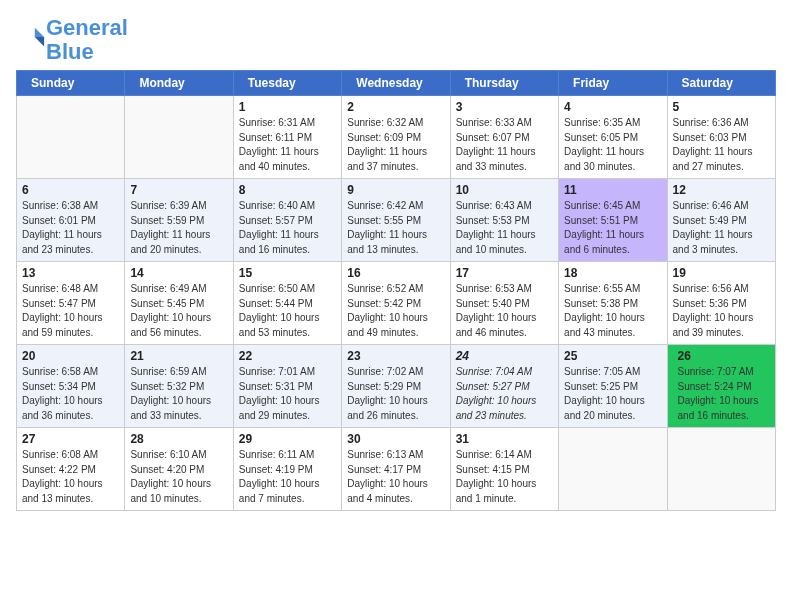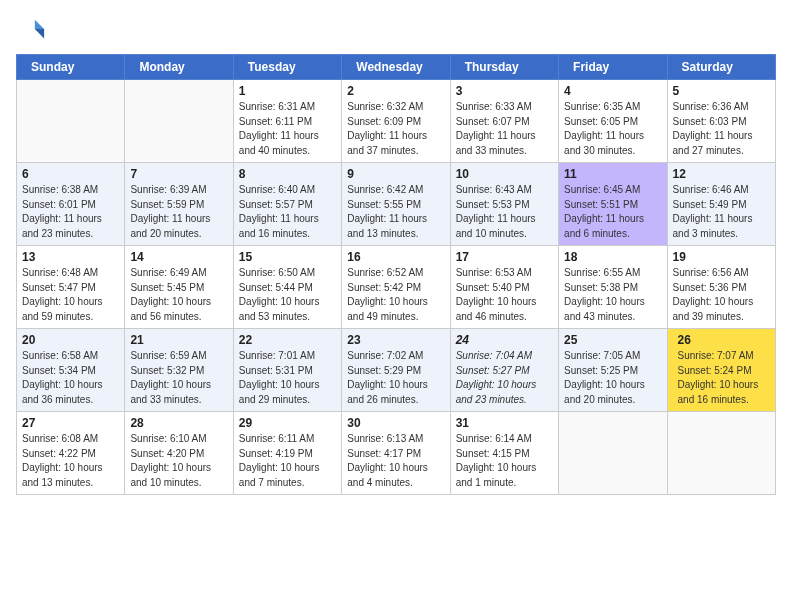--- a/index.html
+++ b/index.html
@@ -92,20 +92,28 @@
 </head>
 <body>
 
 <div class="header-section">
   <div class="logo-area">
     <div>
       <svg class="logo-icon" viewBox="0 0 30 30" xmlns="http://www.w3.org/2000/svg">
         <polygon points="18,4 28,14 18,14" fill="#4a90d9"></polygon>
         <polygon points="18,14 28,14 28,24" fill="#2a5fa8"></polygon>
       </svg>
+    </div>
+    <div>
+      <div class="logo-text">
+        <span>General</span>
+      </div>
+      <div class="logo-text">
+        <span style="color:#4a90d9">Blue</span>
+      </div>
     </div>
   </div>
   <div class="title-area">
     <div class="month-title"></div>
     <div class="location-title"></div>
   </div>
 </div>
 
 <table class="calendar-table">
   <thead>
@@ -272,21 +280,21 @@
           <div class="day-info">Sunrise: 7:04 AM
 Sunset: 5:27 PM
 Daylight: 10 hours and 23 minutes.</div>
         </td>
         <td style="background: rgb(238, 242, 250);">
           <span class="day-number">25</span>
           <div class="day-info">Sunrise: 7:05 AM
 Sunset: 5:25 PM
 Daylight: 10 hours and 20 minutes.</div>
         </td>
-        <td style="background: #fde047; padding-left: 10px;">
+        <td style="background: #22c55e; padding-left: 10px;">
           <span class="day-number">26</span>
           <div class="day-info">Sunrise: 7:07 AM
 Sunset: 5:24 PM
 Daylight: 10 hours and 16 minutes.</div>
         </td>
       </tr>
       <tr>
         <td>
           <span class="day-number">27</span>
           <div class="day-info">Sunrise: 6:08 AM

